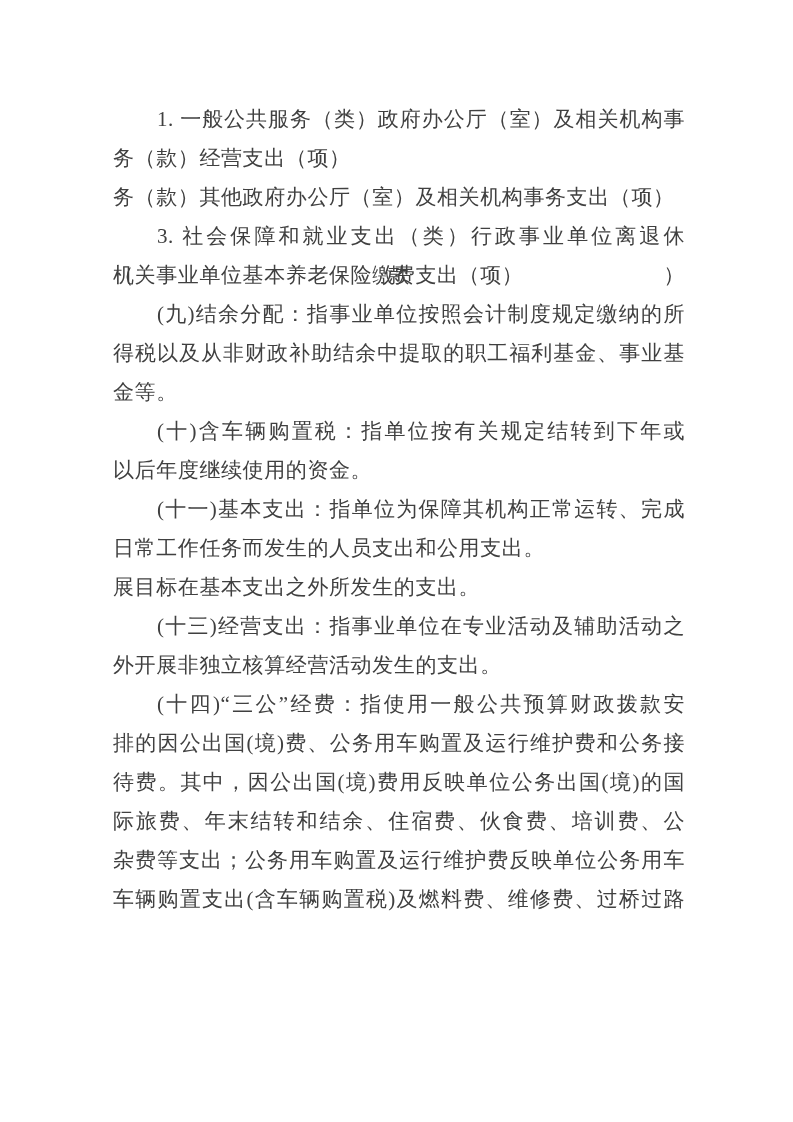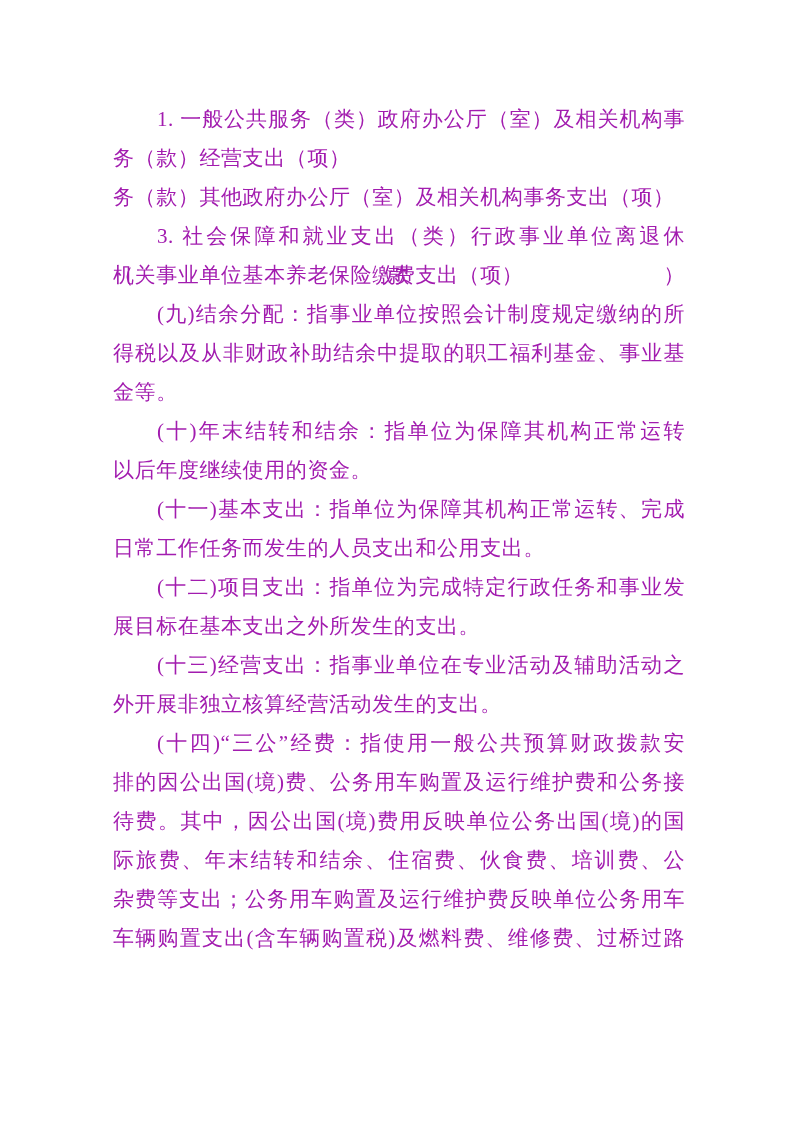--- a/index.html
+++ b/index.html
@@ -14,21 +14,21 @@
     width: 793px;
     height: 1122px;
     background: #ffffff;
     overflow: hidden;
   }
   .text-block {
     position: absolute;
     left: 113px;
     top: 100px;
     width: 572px;
-    color: #a21caf;
+    color: #404040;
     font-size: 21px;
     line-height: 39px;
     letter-spacing: 0.6px;
   }
   .line {
     white-space: nowrap;
     height: 39px;
   }
   .line.justify {
     white-space: normal;
@@ -45,25 +45,24 @@
 <div class="page">
   <div class="text-block">
       <div class="line indent justify">1. 一般公共服务（类）政府办公厅（室）及相关机构事</div>
       <div class="line">务（款）经营支出（项）</div>
       <div class="line">务（款）其他政府办公厅（室）及相关机构事务支出（项）</div>
       <div class="line indent justify">3. 社会保障和就业支出（类）行政事业单位离退休（款）</div>
       <div class="line">机关事业单位基本养老保险缴费支出（项）</div>
       <div class="line indent justify">(九)结余分配：指事业单位按照会计制度规定缴纳的所</div>
       <div class="line justify">得税以及从非财政补助结余中提取的职工福利基金、事业基</div>
       <div class="line">金等。</div>
-      <div class="line indent justify">(十)年末结转和结余：指单位为保障其机构正常运转</div>
+      <div class="line indent justify">(十)含车辆购置税：指单位按有关规定结转到下年或</div>
       <div class="line">以后年度继续使用的资金。</div>
       <div class="line indent justify">(十一)基本支出：指单位为保障其机构正常运转、完成</div>
       <div class="line">日常工作任务而发生的人员支出和公用支出。</div>
-      <div class="line indent justify">(十二)项目支出：指单位为完成特定行政任务和事业发</div>
       <div class="line">展目标在基本支出之外所发生的支出。</div>
       <div class="line indent justify">(十三)经营支出：指事业单位在专业活动及辅助活动之</div>
       <div class="line">外开展非独立核算经营活动发生的支出。</div>
       <div class="line indent justify">(十四)“三公”经费：指使用一般公共预算财政拨款安</div>
       <div class="line justify">排的因公出国(境)费、公务用车购置及运行维护费和公务接</div>
       <div class="line justify">待费。其中，因公出国(境)费用反映单位公务出国(境)的国</div>
       <div class="line justify">际旅费、年末结转和结余、住宿费、伙食费、培训费、公</div>
       <div class="line justify">杂费等支出；公务用车购置及运行维护费反映单位公务用车</div>
       <div class="line justify">车辆购置支出(含车辆购置税)及燃料费、维修费、过桥过路</div>
     </div>

